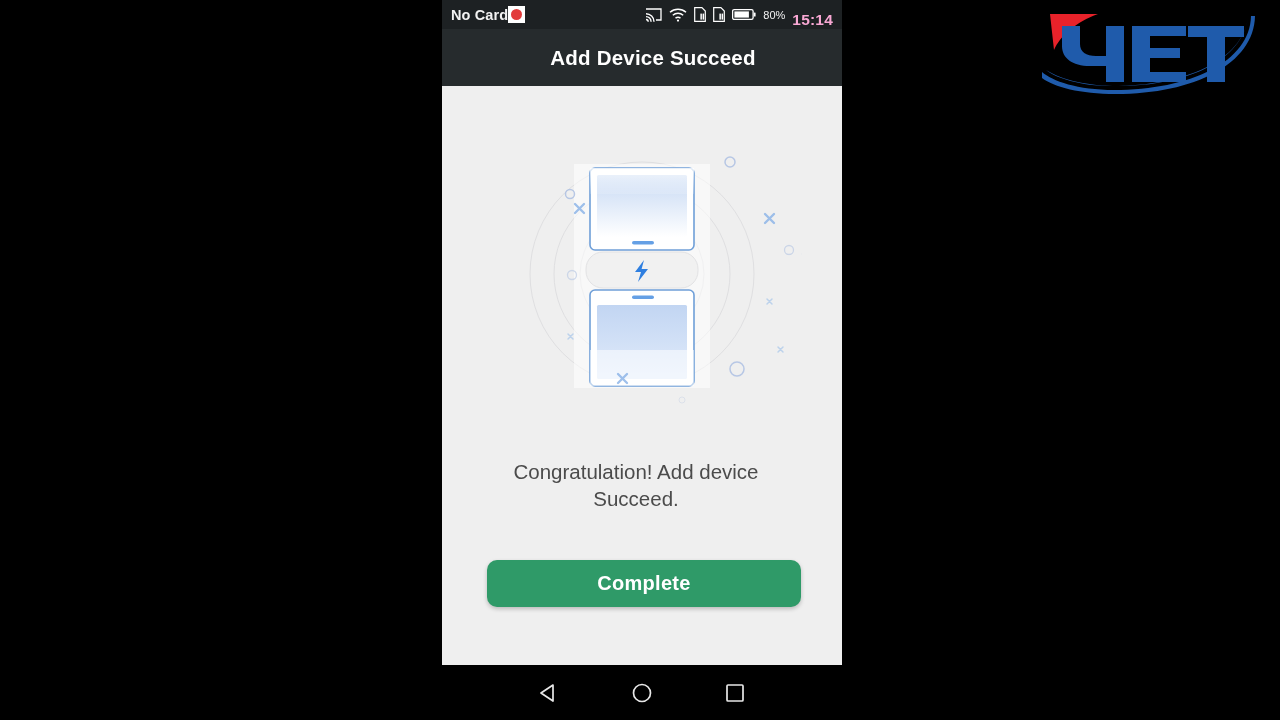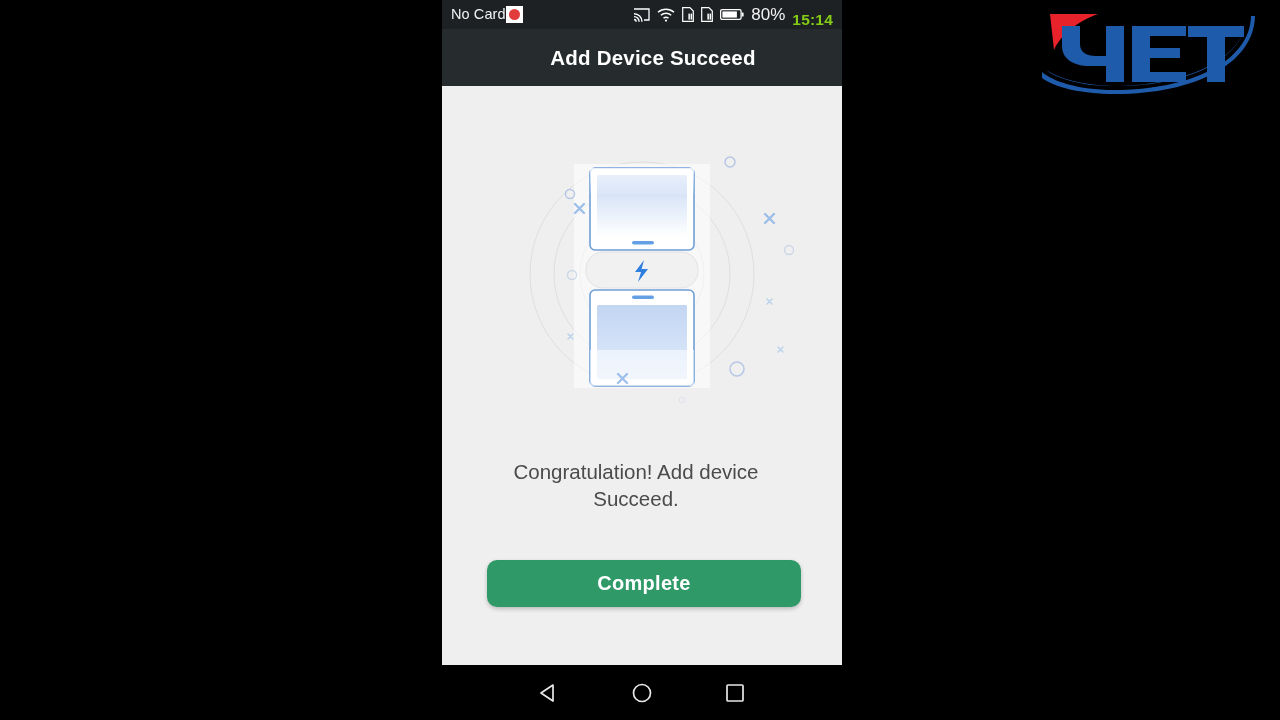--- a/index.html
+++ b/index.html
@@ -36,21 +36,22 @@
     color: #ffffff;
     display: flex;
     align-items: center;
     justify-content: space-between;
     padding: 0 9px;
     box-sizing: border-box;
     font-size: 14.5px;
   }
   .sb-left {
     display: flex;
-    align-items: flex-start;
+    align-items: flex-end;
+    font-weight: bold;
   }
   .sb-right {
     display: flex;
     align-items: center;
     gap: 7px;
   }
   #no-card-label { font-size: 14.5px; letter-spacing: 0.1px; color:#f2f2f2; }
   #rec-icon {
     width: 17px; height: 17px;
     background: #ffffff;
@@ -58,22 +59,22 @@
     box-sizing: border-box;
     position: relative;
   }
   #rec-icon::after {
     content: "";
     width: 11px; height: 11px;
     border-radius: 50%;
     background: #e23b3b;
   }
   .sb-icon { display: flex; align-items: center; }
-  #battery-pct { font-size: 17px; color: #f2f2f2; }
-  #clock { font-size: 15.5px; font-weight: bold; color:#84cc16; letter-spacing: 0.2px; margin-top: 10px;}
+  #battery-pct { font-size: 11px; color: #f2f2f2; }
+  #clock { font-size: 15.5px; font-weight: bold; color:#f9a8d4; letter-spacing: 0.2px; margin-top: 10px;}
 
   
   #title-bar {
     position: absolute;
     left: 0; top: 29px;
     width: 400px;
     height: 57px;
     background: #262b2d;
     display: flex;
     align-items: center;

